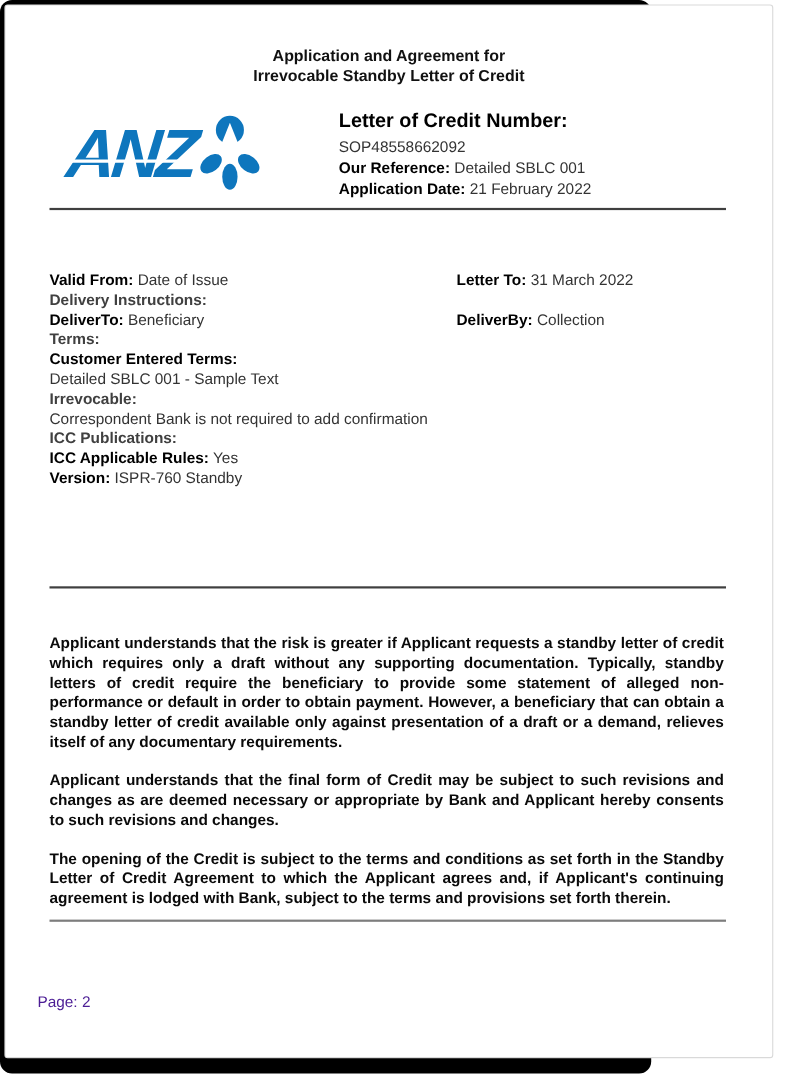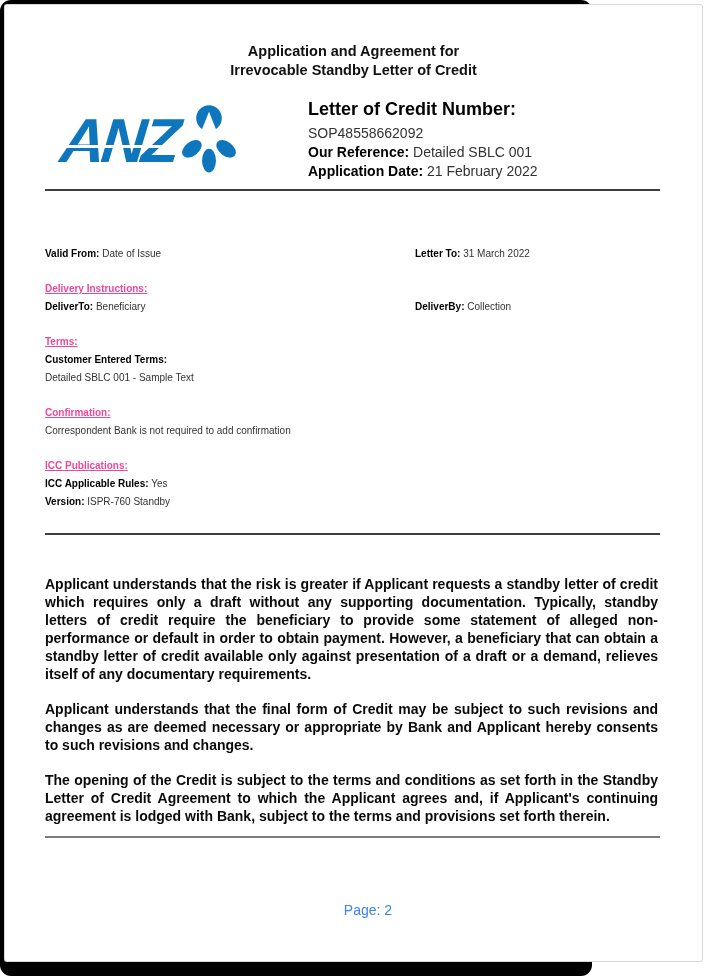--- a/index.html
+++ b/index.html
@@ -114,34 +114,32 @@
   .rule-1 { top: 184px; }
   .rule-2 { top: 528px; }
   .rule-3 { top: 831px; border-top: 2px solid #7d7d7d; }
 
   
   .fields {
     position: absolute;
     top: 240px;
     left: 40px;
     right: 42px;
-    font-size: 10px;
+    font-size: 14px;
     line-height: 18px;
     color: #333;
   }
   .fields b { color: #000; }
   .two-col {
     display: grid;
     grid-template-columns: 370px 1fr;
   }
   .section-heading {
     font-weight: bold;
-    text-decoration: underline;
-    color: #ec4899;
-    margin-top: 17px;
+    color: #404040;
   }
   .field-line { margin-top: 0; }
 
   
   .notice-heading {
     position: absolute;
     top: 538px;
     left: 0;
     right: 0;
     text-align: center;
@@ -163,23 +161,22 @@
     text-align: justify;
     color: #0a0a0a;
   }
 
   
   .page-footer {
     position: absolute;
     top: 897px;
     left: 0;
     right: 0;
-    text-align: center;
-    font-size: 14px;
-    color: #3b82f6;
+    font-size: 14px;
+    color: #4c1d95;
     margin-left: 29px;
   }
 </style>
 </head>
 <body>
 
 <div class="frame">
   <div class="page">
 
     <div class="doc-title">
@@ -240,21 +237,21 @@
           <span>Collection</span>
         </div>
       </div>
 
       <div class="section-heading">Terms:</div>
       <div class="field-line">
         <b>Customer Entered Terms:</b>
       </div>
       <div class="field-line">Detailed SBLC 001 - Sample Text</div>
 
-      <div class="section-heading">Confirmation:</div>
+      <div class="section-heading">Irrevocable:</div>
       <div class="field-line">Correspondent Bank is not required to add confirmation</div>
 
       <div class="section-heading">ICC Publications:</div>
       <div class="field-line">
         <b>ICC Applicable Rules:</b>
         <span>Yes</span>
       </div>
       <div class="field-line">
         <b>Version:</b>
         <span>ISPR-760 Standby</span>

